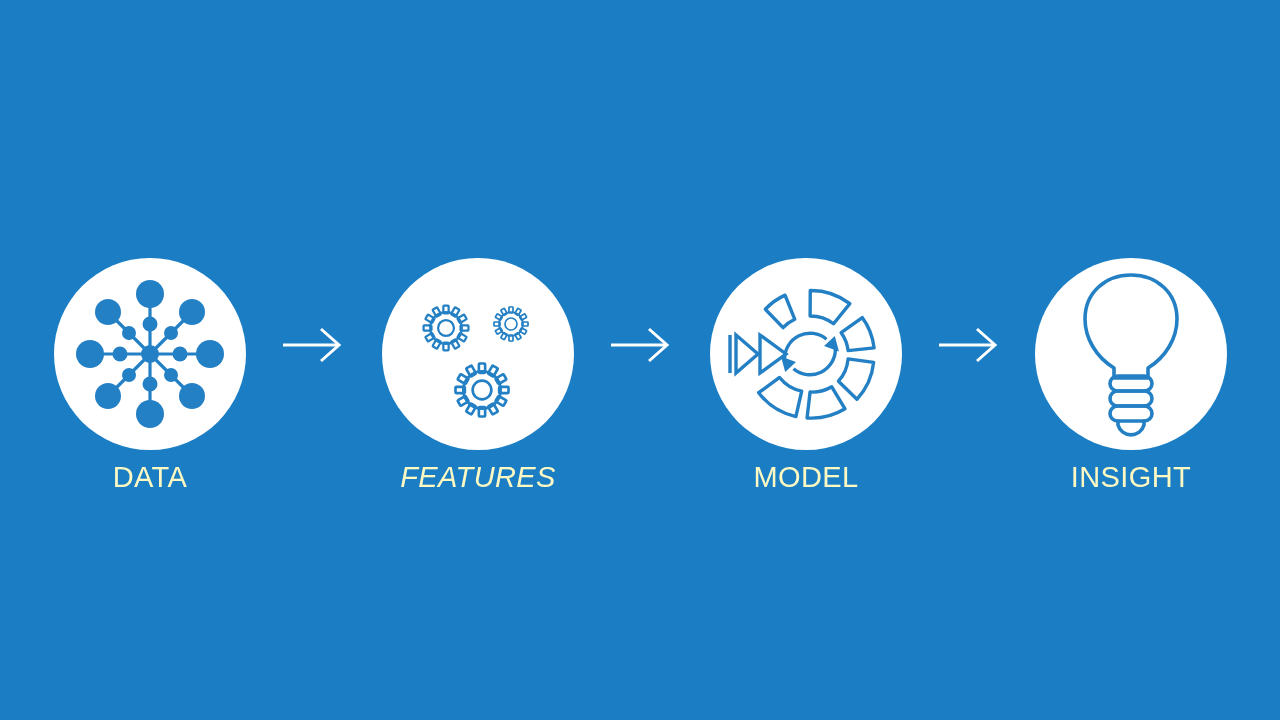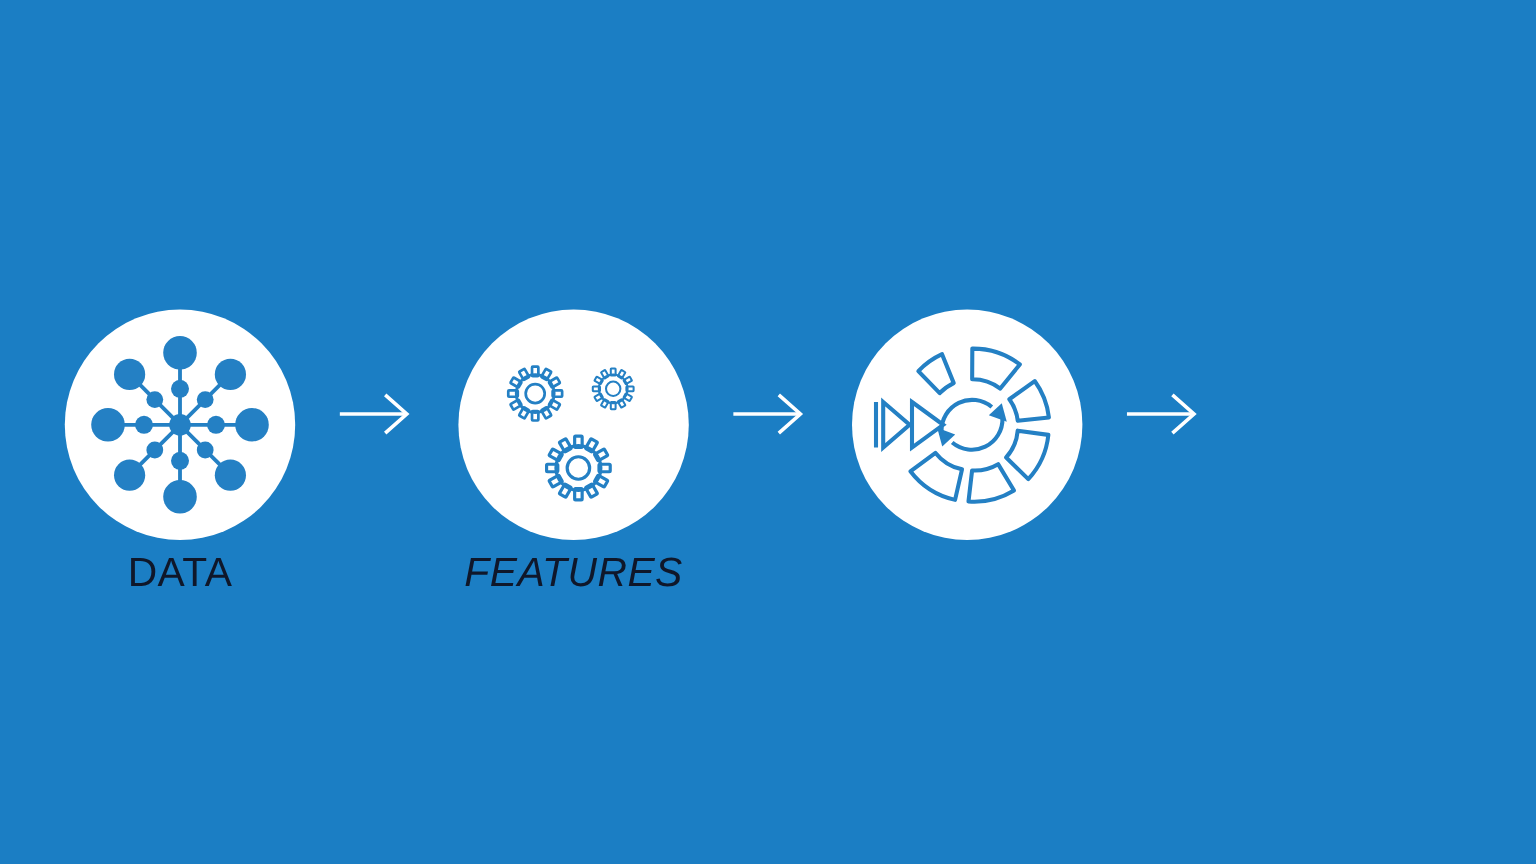--- a/index.html
+++ b/index.html
@@ -40,23 +40,23 @@
     left: 0;
     top: 0;
     display: block;
   }
   .stage-label {
     position: absolute;
     top: 203px;
     left: -40px;
     width: 272px;
     text-align: center;
-    color: #0f172a;
+    color: #fef9c3;
     font-family: "Liberation Sans", sans-serif;
-    font-size: 34px;
+    font-size: 29px;
     font-weight: 400;
     letter-spacing: 0.4px;
     line-height: 32px;
     white-space: nowrap;
   }
   .connector {
     position: absolute;
     top: 325px;
     width: 60px;
     height: 40px;
@@ -197,25 +197,49 @@
           <polygon points="75.2,114.0 71.0,98.5 86.0,104.0"></polygon>
         </g>
 
         <g fill="none" stroke="#2480c4" stroke-width="3.4" stroke-linejoin="miter">
           <line x1="20" y1="77" x2="20" y2="115"></line>
           <polygon points="26,77 48,96 26,115"></polygon>
           <polygon points="50,77 76,96 50,115"></polygon>
         </g>
       </svg>
     </div>
+    <div class="stage-label">MODEL</div>
   </div>
 
   <div class="connector" id="arrow-3">
     <svg width="60" height="40" viewBox="0 0 60 40">
       <g stroke="#ffffff" stroke-width="3" fill="none" stroke-linecap="butt" stroke-linejoin="miter">
         <line x1="0" y1="20" x2="55" y2="20"></line>
         <polyline points="38,4 56,20 38,36"></polyline>
       </g>
     </svg>
   </div>
 
+  <div class="stage" id="stage-insight">
+    <div class="disc">
+      <svg width="192" height="192" viewBox="0 0 192 192">
+        <g fill="none" stroke="#2480c4" stroke-width="3.6" stroke-linejoin="round" stroke-linecap="round">
+
+          <path d="M 79 110
+                   C 61 99 50 80 50 61
+                   C 50 35 70 17 96 17
+                   C 122 17 142 35 142 61
+                   C 142 80 131 99 113 110
+                   L 113 120
+                   L 79 120 Z"></path>
+
+          <rect x="75" y="118" width="42" height="15" rx="7.5"></rect>
+          <rect x="75" y="133" width="42" height="15" rx="7.5"></rect>
+          <rect x="75" y="148" width="42" height="15" rx="7.5"></rect>
+
+          <path d="M 83 163 L 83 167 A 13.5 13.5 0 0 0 109 167 L 109 163"></path>
+        </g>
+      </svg>
+    </div>
+    <div class="stage-label">INSIGHT</div>
+  </div>
 
 </div>
 
 </body></html>

